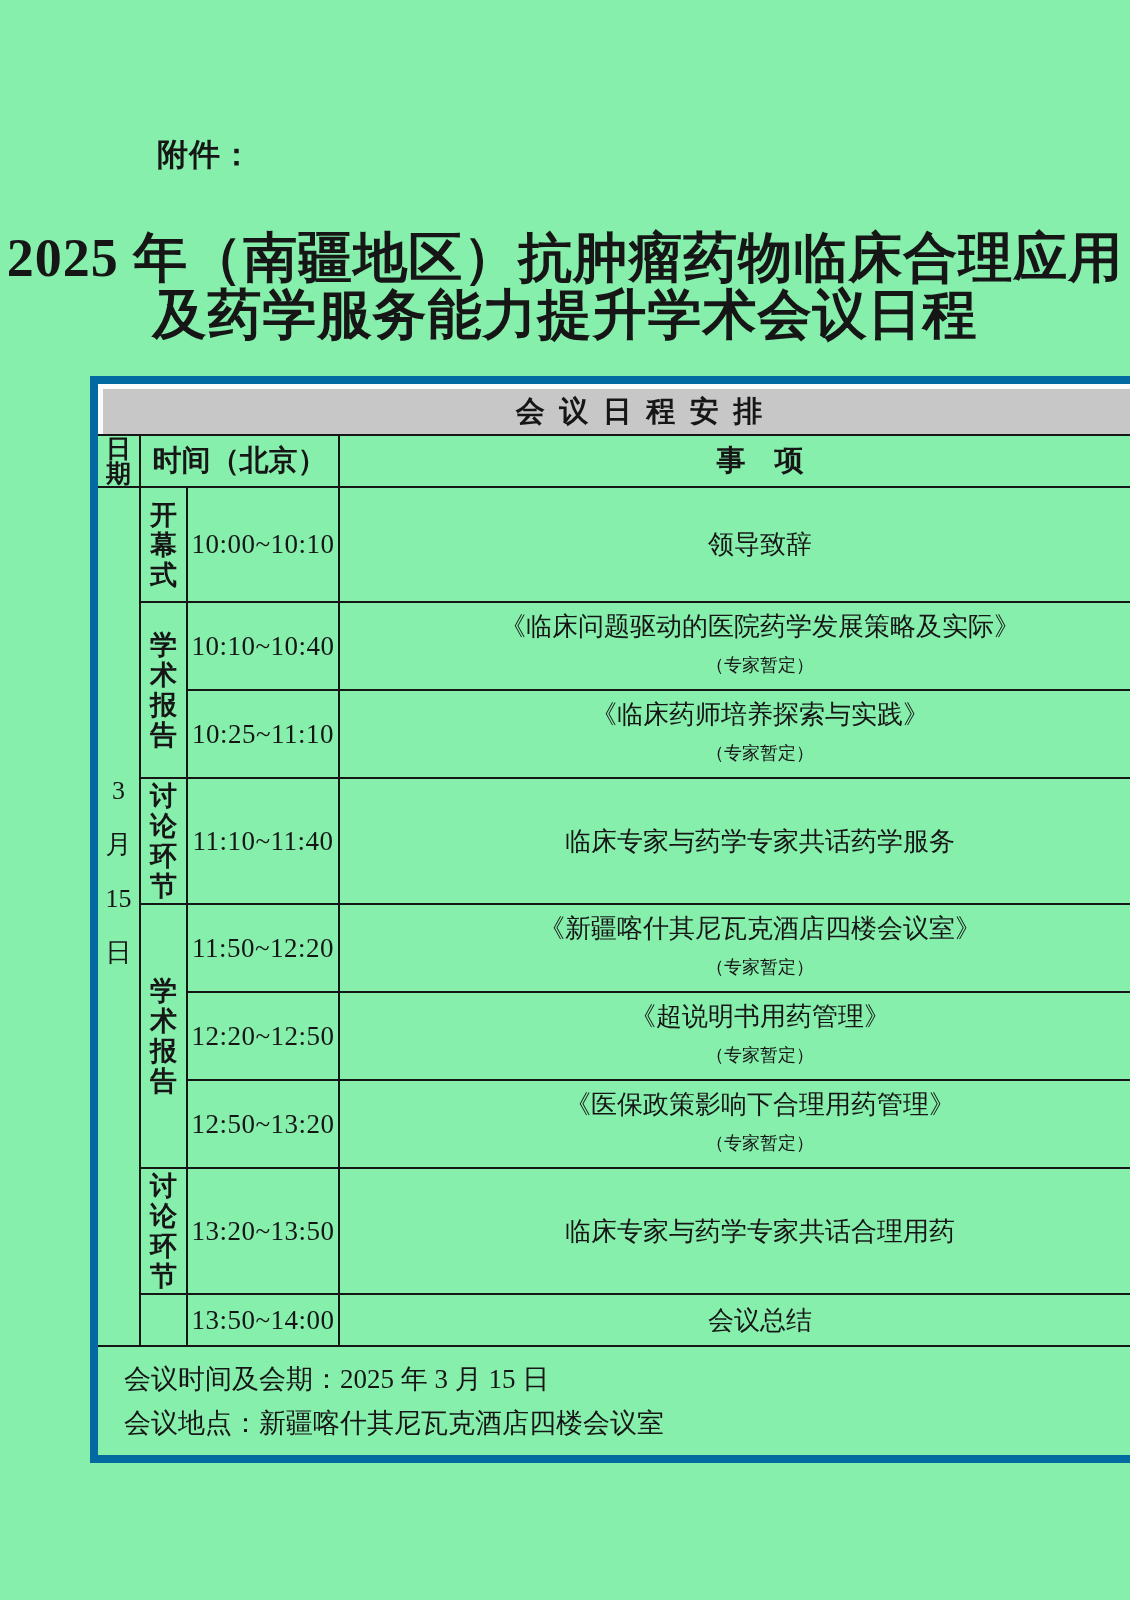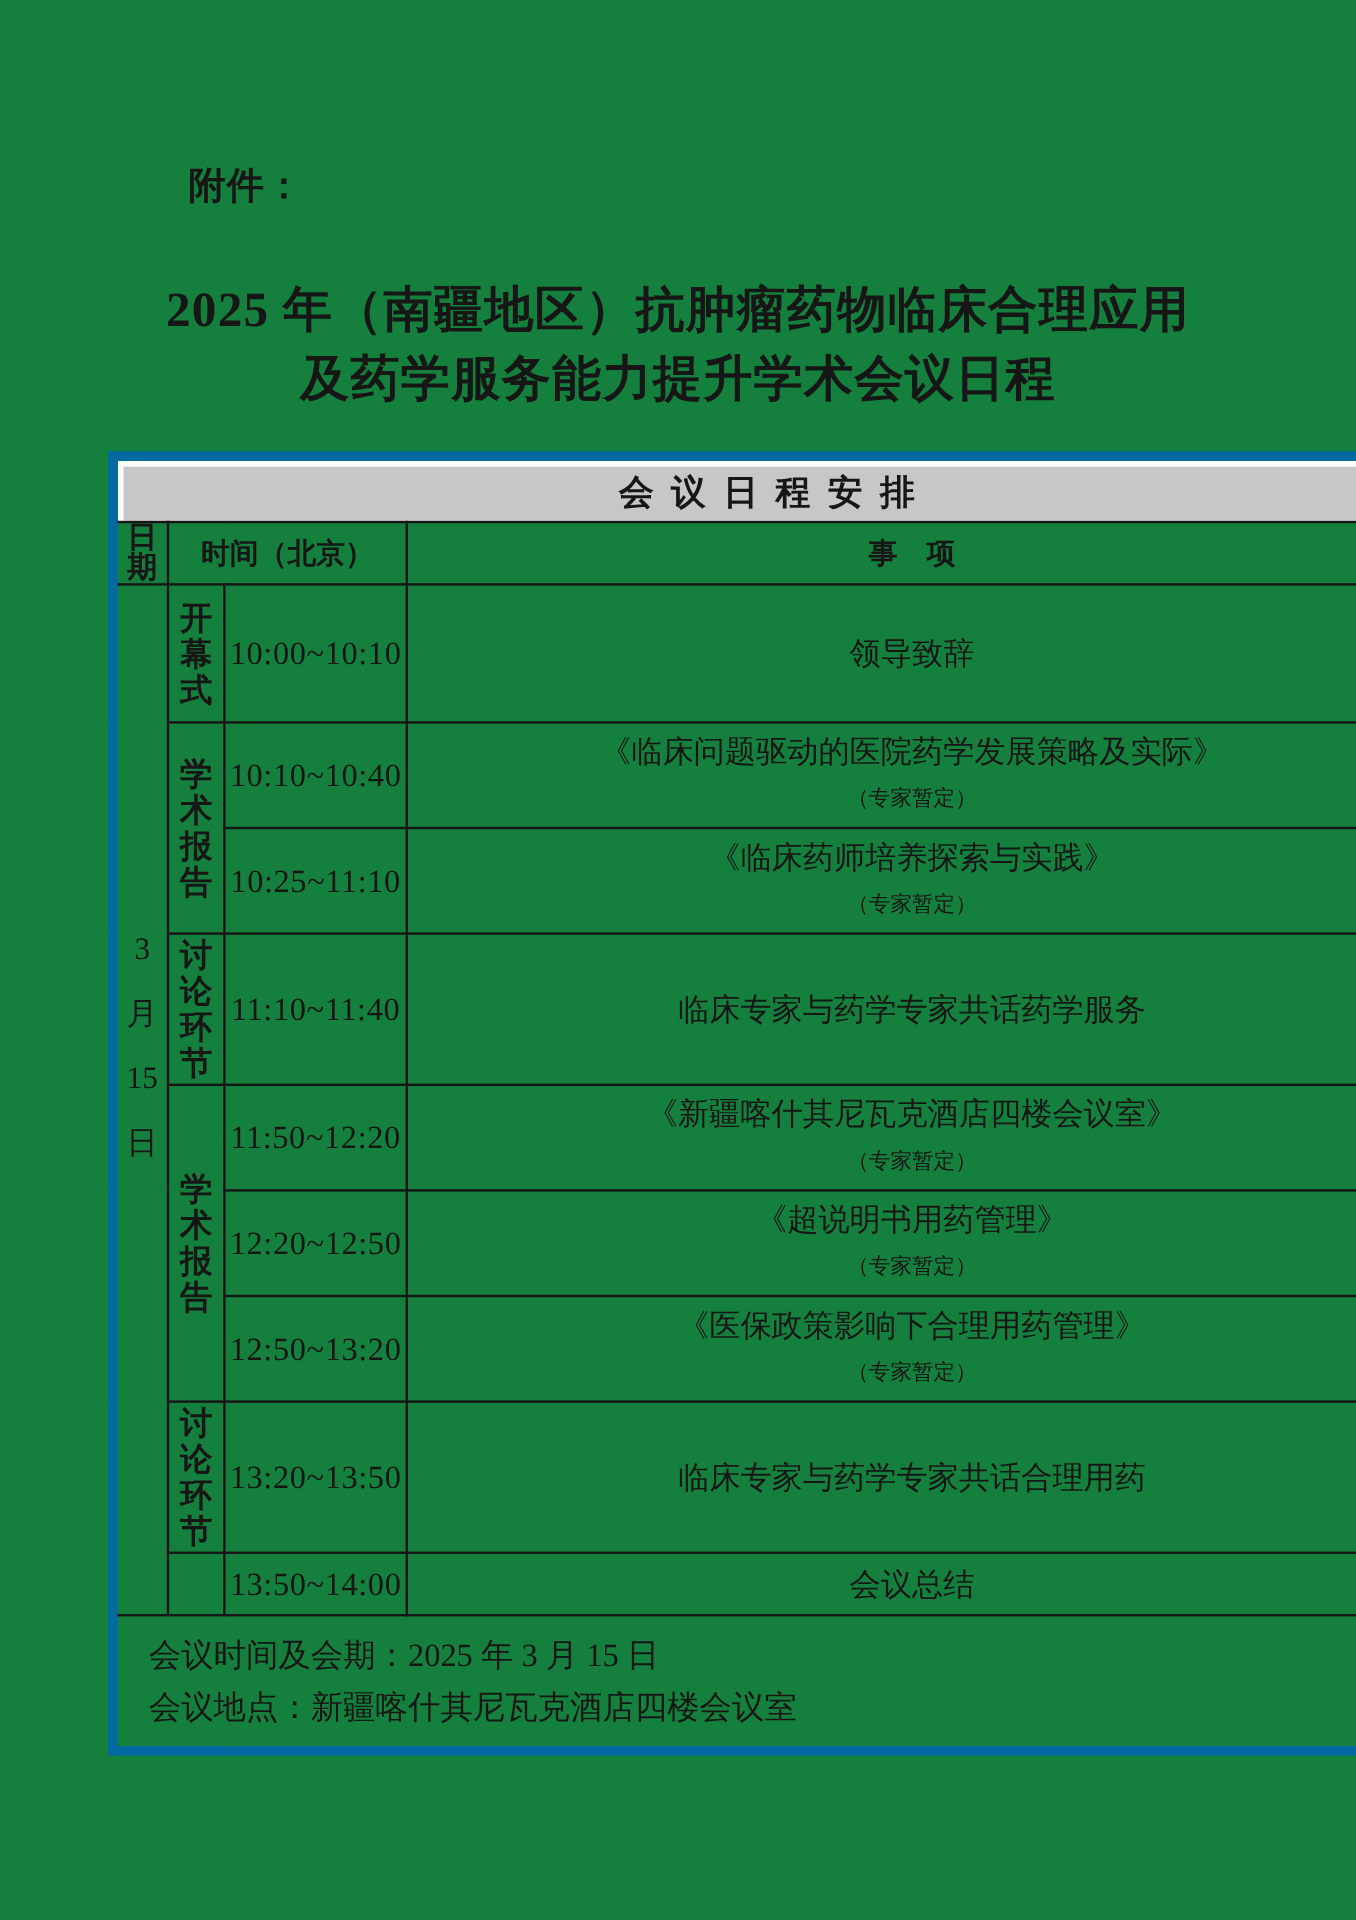--- a/index.html
+++ b/index.html
@@ -1,36 +1,36 @@
 <!DOCTYPE html>
 <html><head>
 <meta charset="utf-8">
 <style>
   * { margin:0; padding:0; box-sizing:border-box; }
   html,body { background:#e9e9e7; }
   .page {
     position:relative;
     width:1130px; height:1600px;
-    background:#15803d;
+    background:#86efac;
     color:#161616;
     font-family:"Liberation Serif","DejaVu Serif",serif;
     overflow:hidden;
     margin:0 auto;
   }
   .attachment {
     position:absolute; left:157px; top:134px;
     font-size:31px; font-weight:bold;
     font-family:"Liberation Serif","DejaVu Serif",serif;
     letter-spacing:1px;
   }
   .doc-title {
     position:absolute; top:230px; left:0; width:100%;
     text-align:center;
     font-weight:bold;
-    font-size:41px; line-height:57px;
+    font-size:54px; line-height:57px;
     font-family:"Liberation Serif","DejaVu Serif",serif;
     letter-spacing:1px;
   }
   .table-area {
     position:absolute; left:90px; top:376px; width:950px;
   }
   table.sched {
     width:1098px;
     border-collapse:collapse;
     border:8px solid #0369a1;
@@ -55,21 +55,21 @@
     background:#c7c7c7;
     height:45px; line-height:45px;
     font-family:"Liberation Sans","DejaVu Sans",sans-serif;
     font-weight:bold; font-size:29px;
     letter-spacing:0.5em; padding-left:0.5em;
     text-align:center;
   }
   .head-row { height:52px; }
   .head-row th {
     font-family:"Liberation Sans","DejaVu Sans",sans-serif;
-    font-weight:bold; font-size:24px;
+    font-weight:bold; font-size:29px;
   }
   .h-date { white-space:pre-line; line-height:25px; font-size:25px !important; }
   .vtext { white-space:pre-line; }
   .date-cell {
     font-size:26px;
     line-height:54px;
     padding-bottom:90px;
     font-family:"Liberation Serif","DejaVu Serif",serif;
   }
   .cat {

